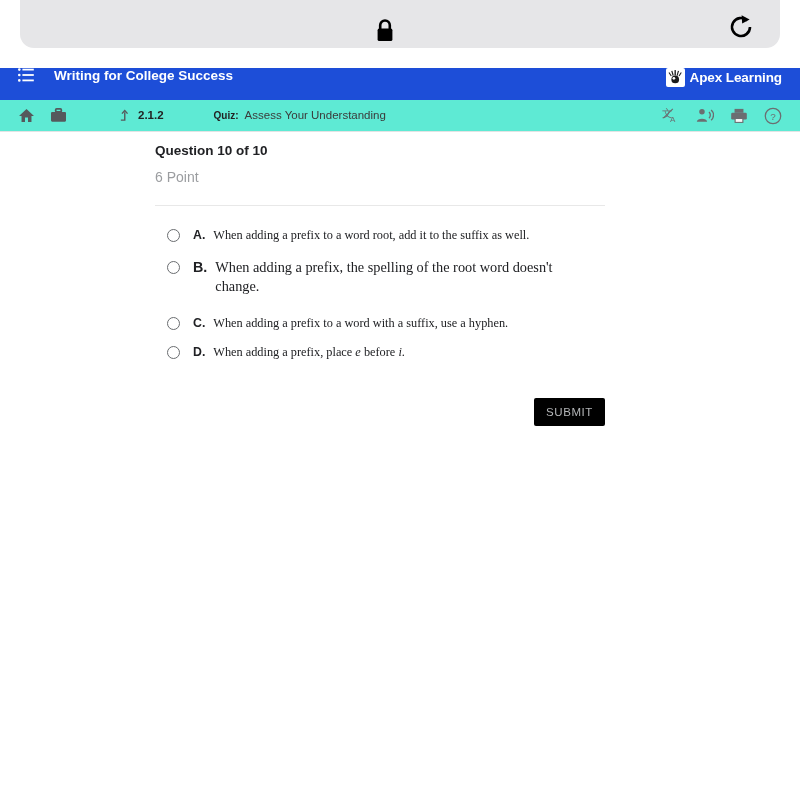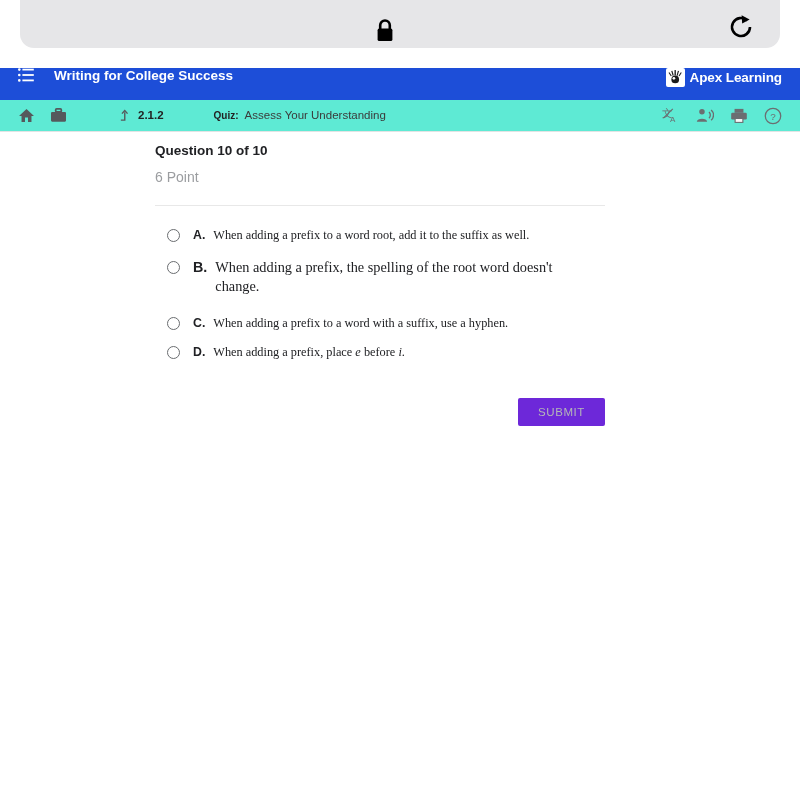--- a/index.html
+++ b/index.html
@@ -210,27 +210,27 @@
   .ital { font-style: italic; }
 
   
   .submit-row {
     display: flex;
     justify-content: flex-end;
     width: 450px;
     margin-top: 37px;
   }
   .submit-btn {
-    background: #6d28d9;
+    background: #000000;
     color: #b4b6b8;
     border: none;
     font-family: "Liberation Sans", sans-serif;
     font-size: 11.5px;
     letter-spacing: 0.6px;
-    padding: 8px 20px;
+    padding: 8px 12px;
     border-radius: 2px;
     cursor: default;
     text-align: right;
   }
 </style>
 </head>
 <body>
 
 <div class="browser-bar">
   <div class="url-center">

